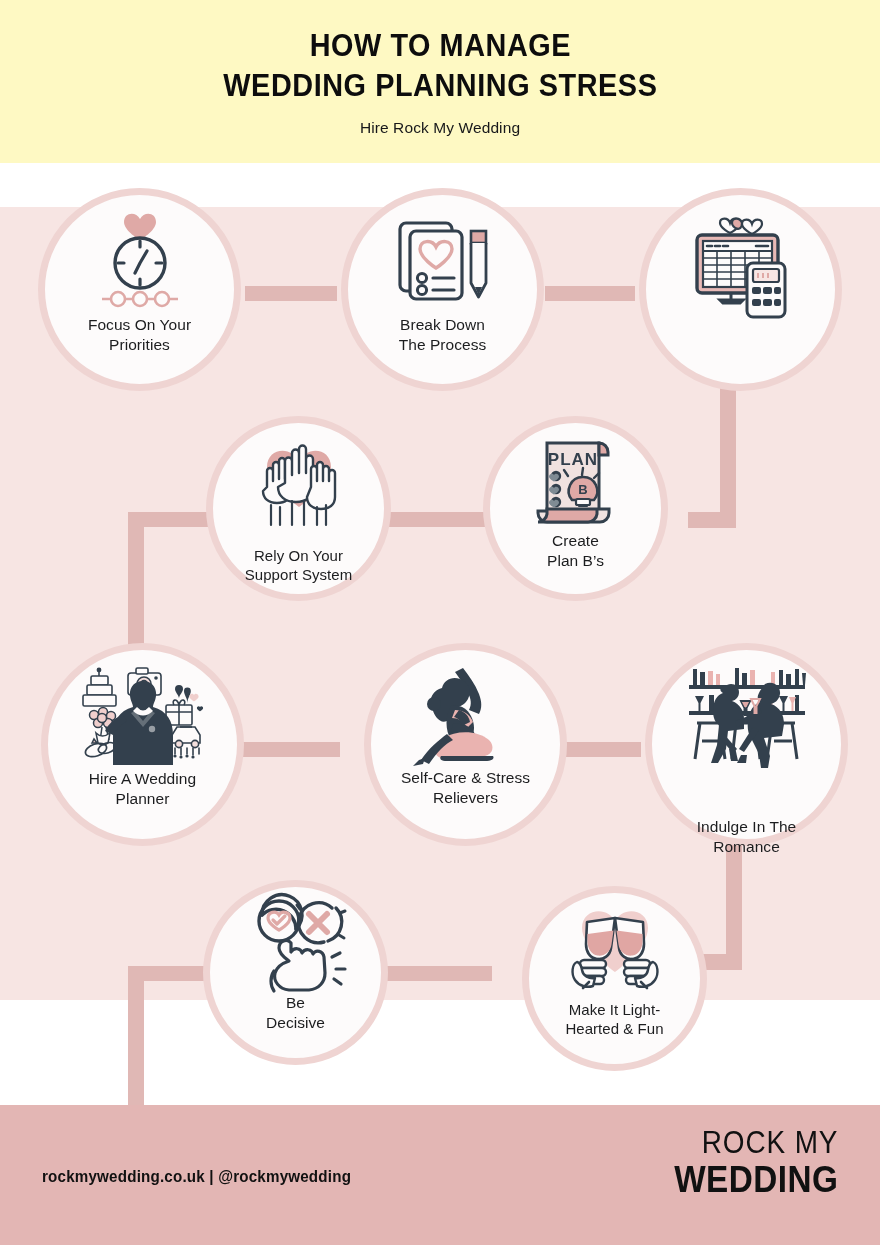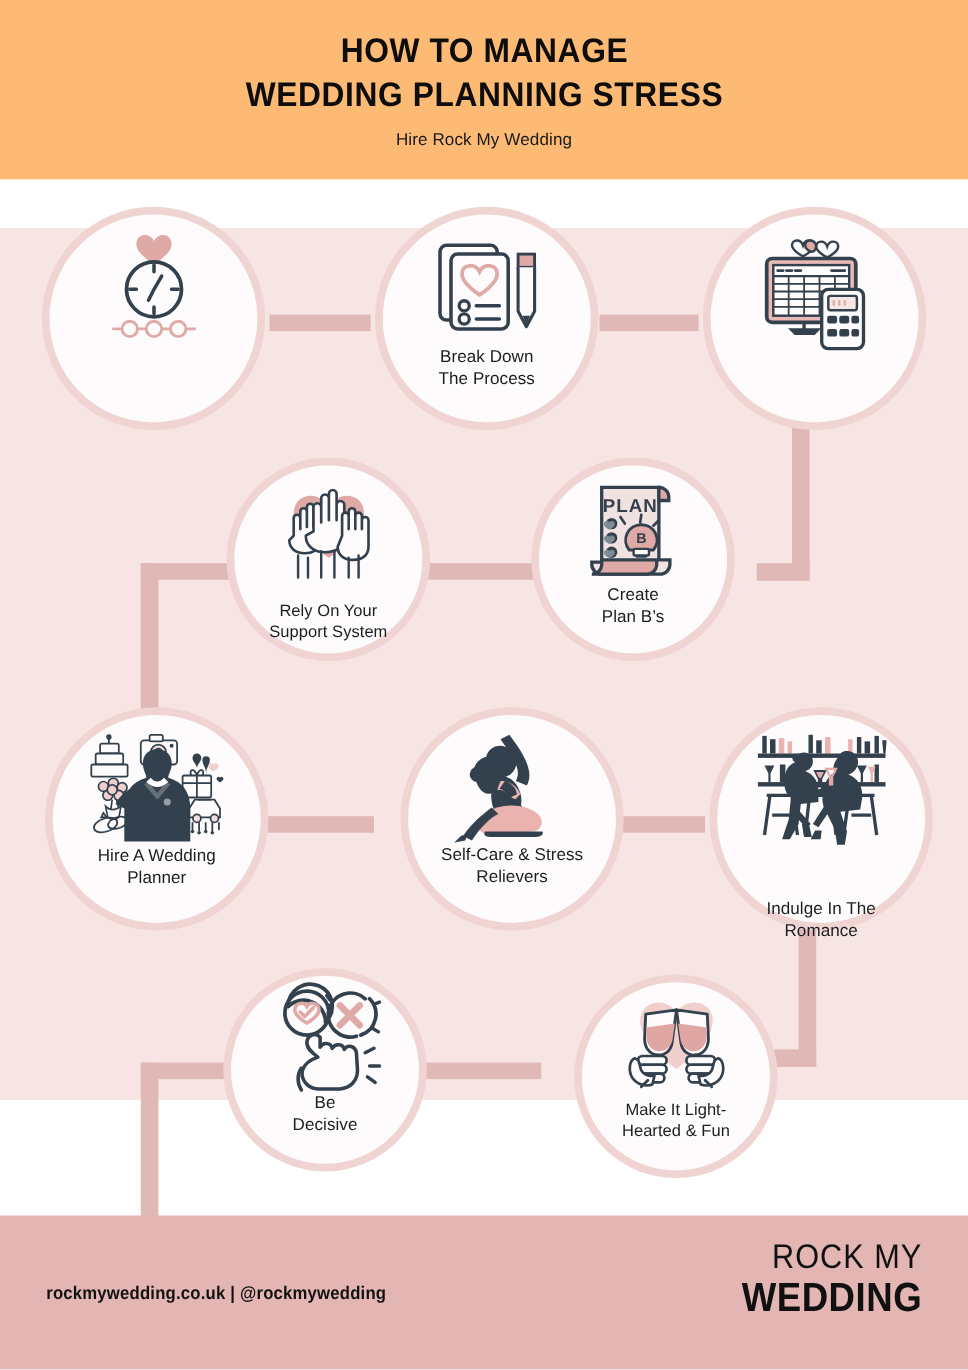--- a/index.html
+++ b/index.html
@@ -7,21 +7,21 @@
     width:880px; height:1245px;
     font-family:"Liberation Sans", sans-serif;
     background:#ffffff;
     overflow:hidden;
     position:relative;
   }
 
   
   .header {
     position:absolute; left:0; top:0; width:880px; height:163px;
-    background:#fdba74;
+    background:#fef9c3;
     display:flex; flex-direction:column;
     align-items:center; justify-content:center;
   }
   .title {
     font-family:"Liberation Sans Narrow","Liberation Sans",sans-serif;
     font-weight:bold; font-size:31px; letter-spacing:0.6px;
     color:#0d0d0d; text-align:center; line-height:1.28;
     transform:scaleX(0.93); transform-origin:center;
   }
   .subtitle {
@@ -134,20 +134,24 @@
     <svg width="108" height="100" viewBox="0 0 108 100">
       <path d="M54 8 C50 0 38 1 38 11 C38 20 54 29 54 29 C54 29 70 20 70 11 C70 1 58 0 54 8 Z" fill="#dfa9a6"></path>
       <circle cx="54" cy="52" r="25" fill="none" stroke="#33404d" stroke-width="3.4"></circle>
       <path d="M54 30 v6 M54 68 v6 M32 52 h6 M70 52 h6" stroke="#33404d" stroke-width="3.2" stroke-linecap="round"></path>
       <path d="M54 52 L61 40 M54 52 L49 62" stroke="#33404d" stroke-width="3.2" stroke-linecap="round" fill="none"></path>
       <path d="M16 88 h76" stroke="#dfa9a6" stroke-width="2.6"></path>
       <circle cx="32" cy="88" r="7" fill="#fdfbfb" stroke="#dfa9a6" stroke-width="2.6"></circle>
       <circle cx="54" cy="88" r="7" fill="#fdfbfb" stroke="#dfa9a6" stroke-width="2.6"></circle>
       <circle cx="76" cy="88" r="7" fill="#fdfbfb" stroke="#dfa9a6" stroke-width="2.6"></circle>
     </svg>
+  </div>
+  <div class="node-label">
+    <span>Focus On Your</span><br>
+    <span>Priorities</span>
   </div>
 </div>
 
 <div class="node" style="left:341px; top:188px; width:203px; height:203px;">
   <div class="node-icon">
     <svg width="108" height="100" viewBox="0 0 108 100">
       <rect x="11" y="12" width="52" height="68" rx="6" fill="#fdfbfb" stroke="#33404d" stroke-width="3.2"></rect>
       <rect x="21" y="20" width="52" height="68" rx="6" fill="#fdfbfb" stroke="#33404d" stroke-width="3.2"></rect>
       <path d="M47 36 C43 28 31 29 31 38 C31 47 47 57 47 57 C47 57 63 47 63 38 C63 29 51 28 47 36 Z" fill="none" stroke="#dfa9a6" stroke-width="3.4"></path>
       <circle cx="33" cy="67" r="4.6" fill="none" stroke="#33404d" stroke-width="3"></circle>

